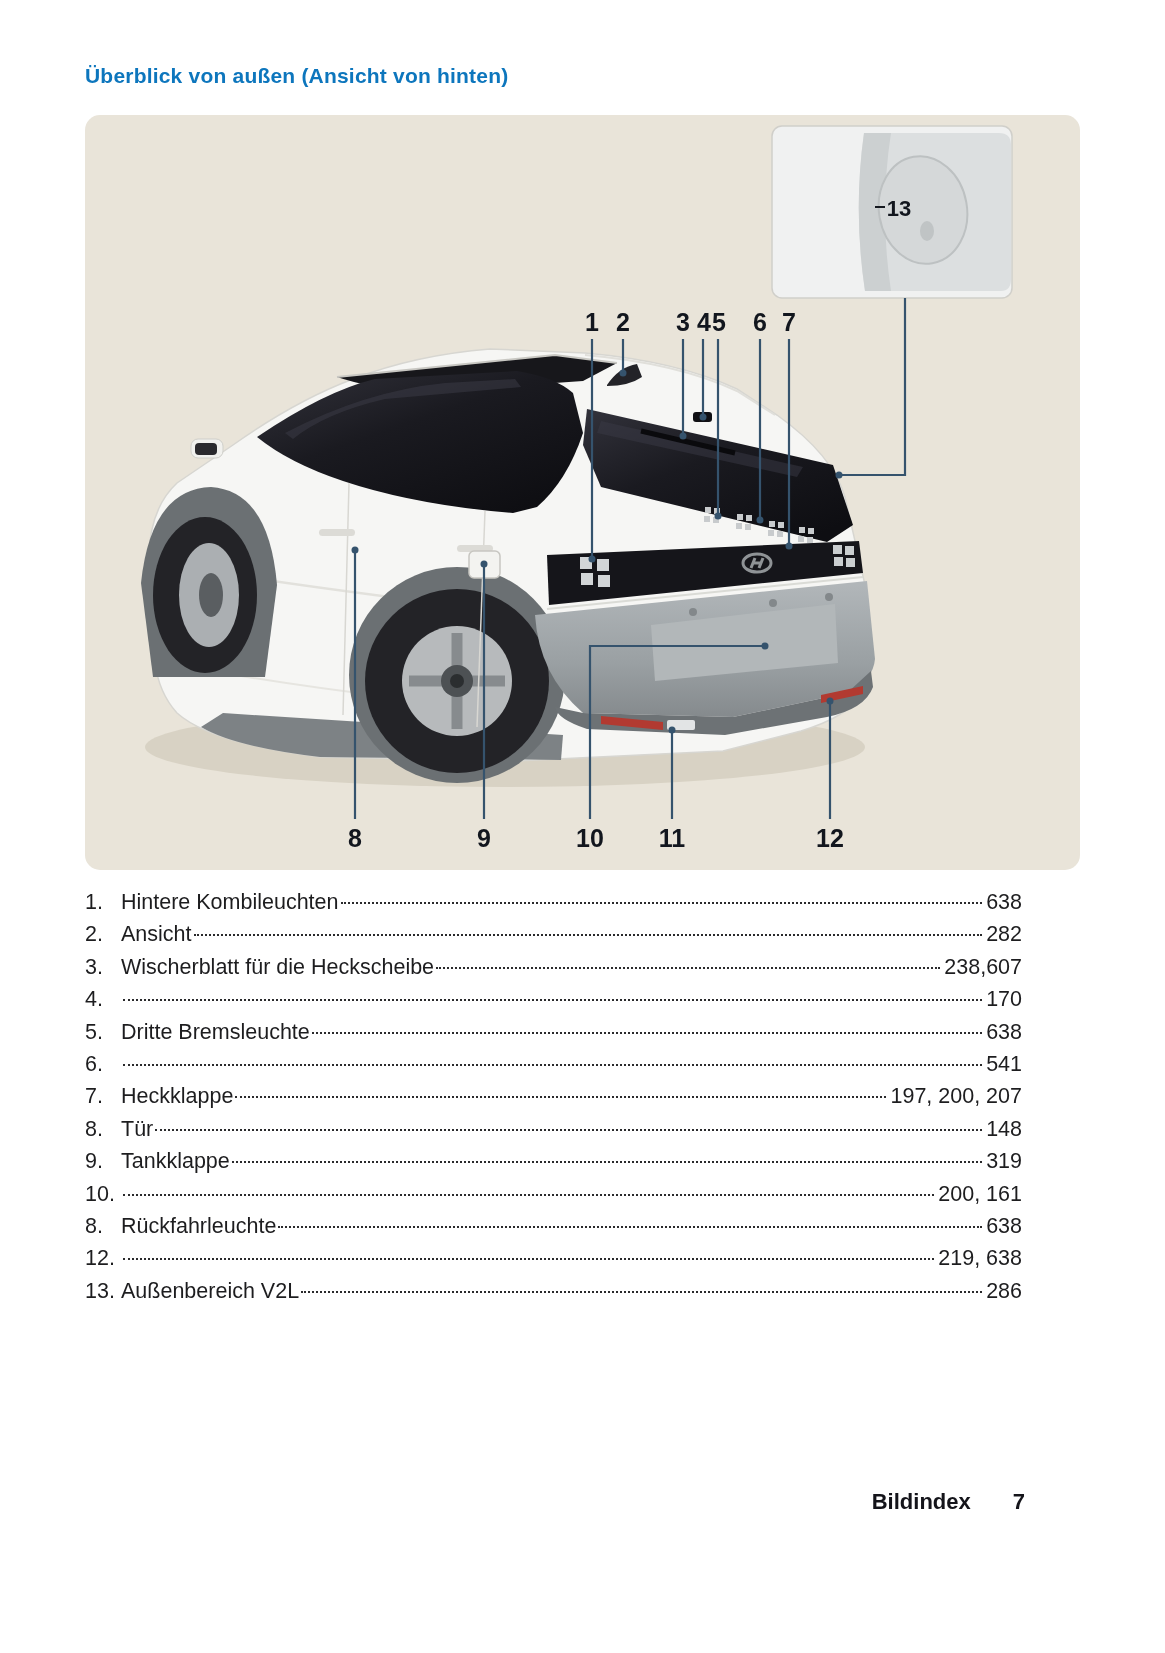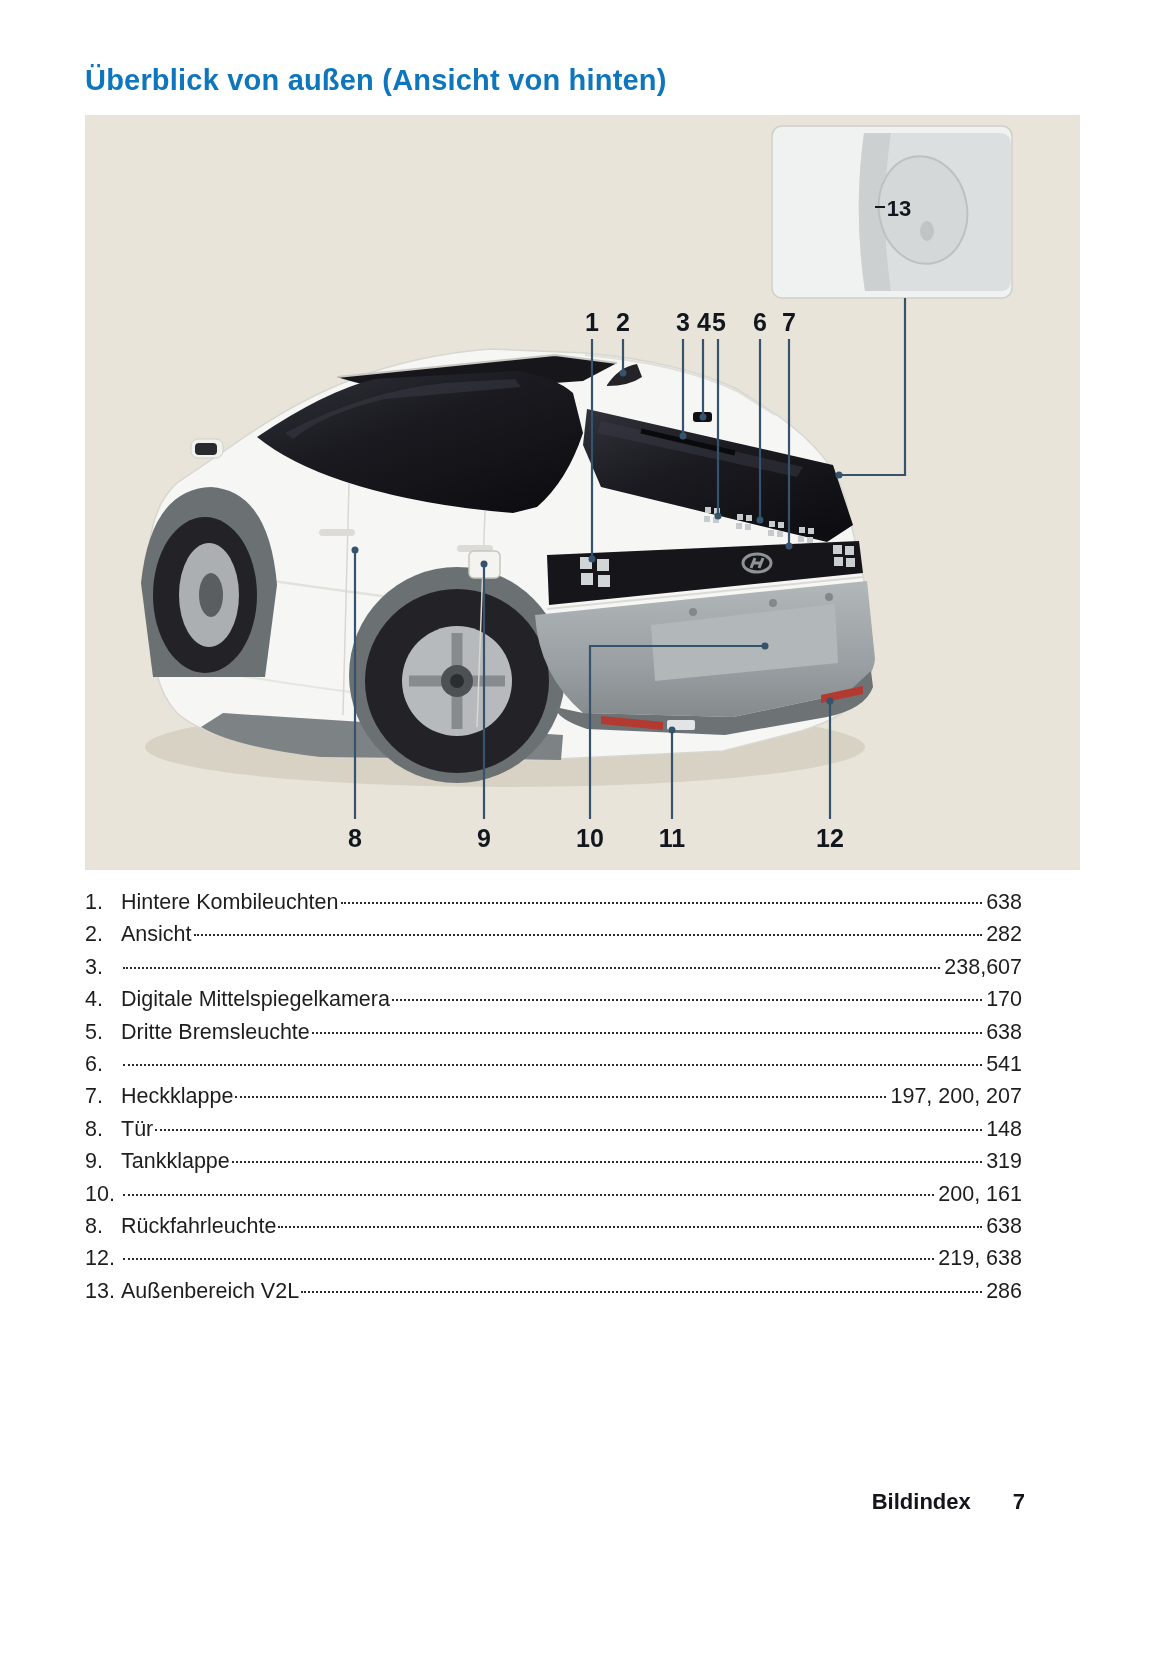--- a/index.html
+++ b/index.html
@@ -1,26 +1,27 @@
 <!DOCTYPE html>
 <html><head>
 <meta charset="utf-8">
 <style>
   html,body { margin:0; padding:0; background:#ffffff; }
   body { width:1165px; height:1653px; position:relative; font-family:"Liberation Sans",sans-serif; color:#1d1d1f; }
   .page { position:absolute; inset:0; background:#ffffff; overflow:hidden; }
 
   .page-title {
     position:absolute; left:85px; top:64px; margin:0;
-    font-size:29px; font-weight:700; color:#0d76bd; letter-spacing:0.2px;
+    font-size:21px; font-weight:700; color:#0d76bd; letter-spacing:0.2px;
   }
 
   .figure {
     position:absolute; left:85px; top:115px; width:995px; height:755px;
     background:#e9e4d9;
+    border-radius:15px;
   }
   .figure svg { display:block; }
 
   svg text.callout {
     font-family:"Liberation Sans",sans-serif; font-weight:700;
     font-size:25px; fill:#12161e; text-anchor:middle;
   }
   svg text.inset-callout { font-size:22px; }
 
   .index-list {
@@ -241,26 +242,26 @@
         <span class="idx-pages">638</span>
     </li>
     <li class="idx-row">
       <span class="idx-num">2.</span>
         <span class="idx-label">Ansicht</span>
         <span class="idx-dots"></span>
         <span class="idx-pages">282</span>
     </li>
     <li class="idx-row">
       <span class="idx-num">3.</span>
+        <span class="idx-label">Wischerblatt für die Heckscheibe</span>
         <span class="idx-dots"></span>
         <span class="idx-pages">238,607</span>
     </li>
     <li class="idx-row">
       <span class="idx-num">4.</span>
-        <span class="idx-label">Digitale Mittelspiegelkamera</span>
         <span class="idx-dots"></span>
         <span class="idx-pages">170</span>
     </li>
     <li class="idx-row">
       <span class="idx-num">5.</span>
         <span class="idx-label">Dritte Bremsleuchte</span>
         <span class="idx-dots"></span>
         <span class="idx-pages">638</span>
     </li>
     <li class="idx-row">

